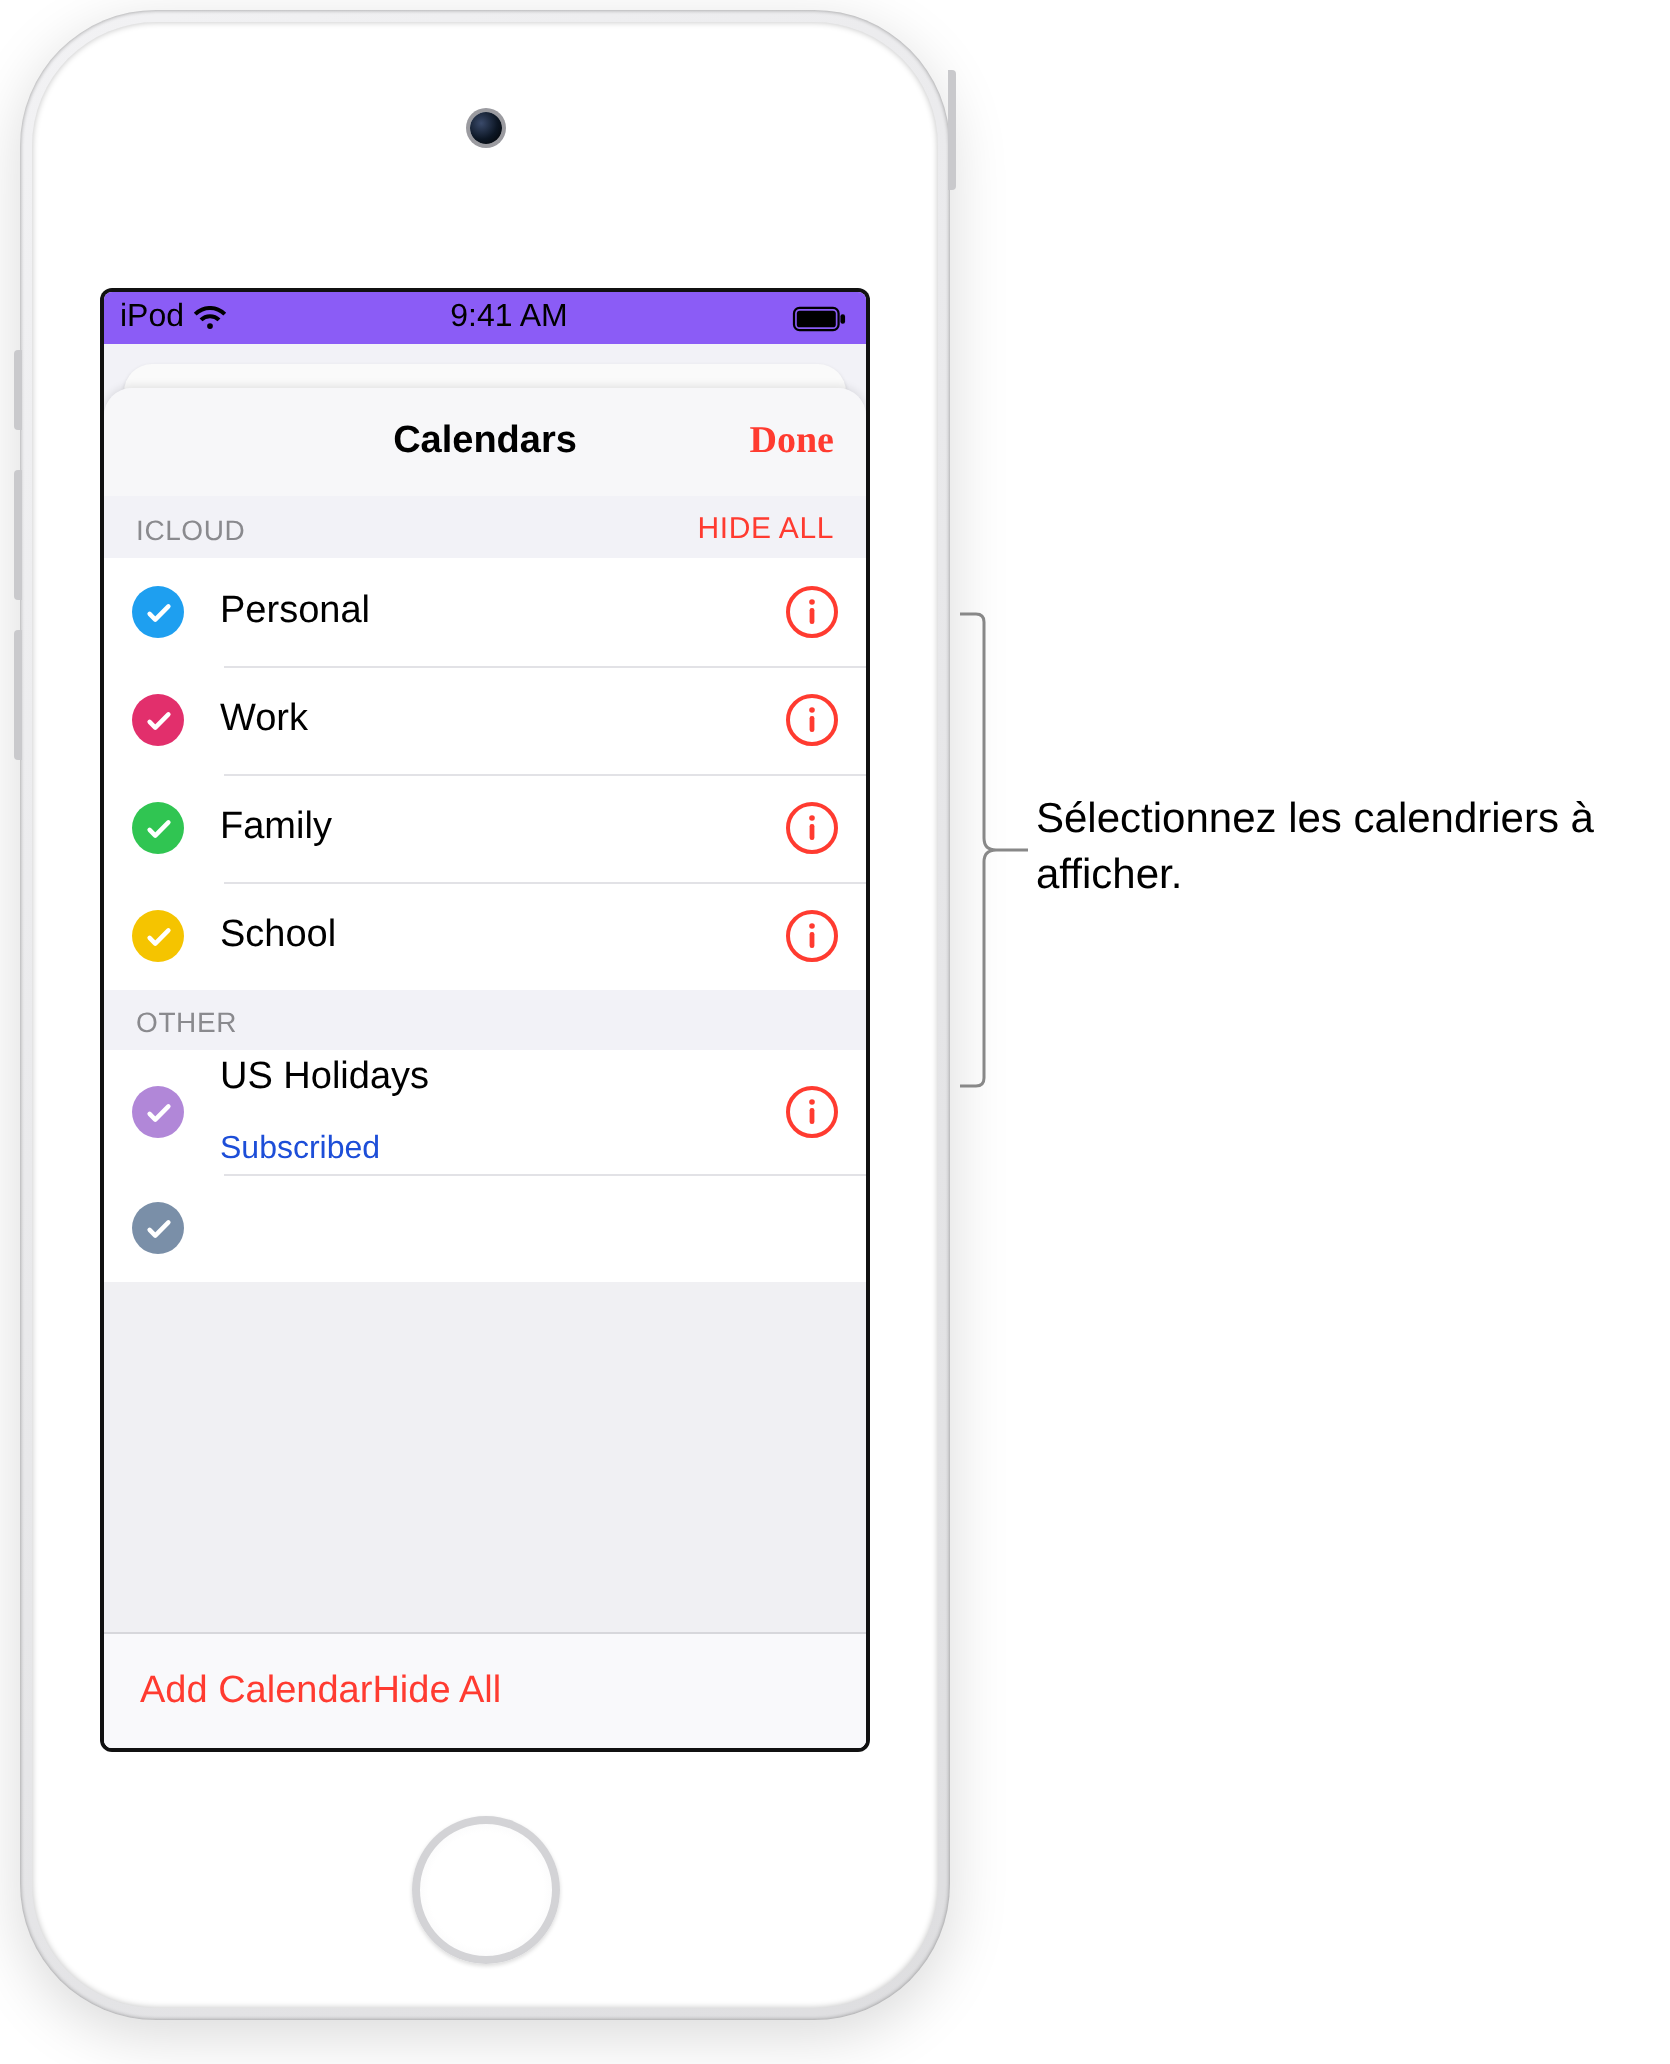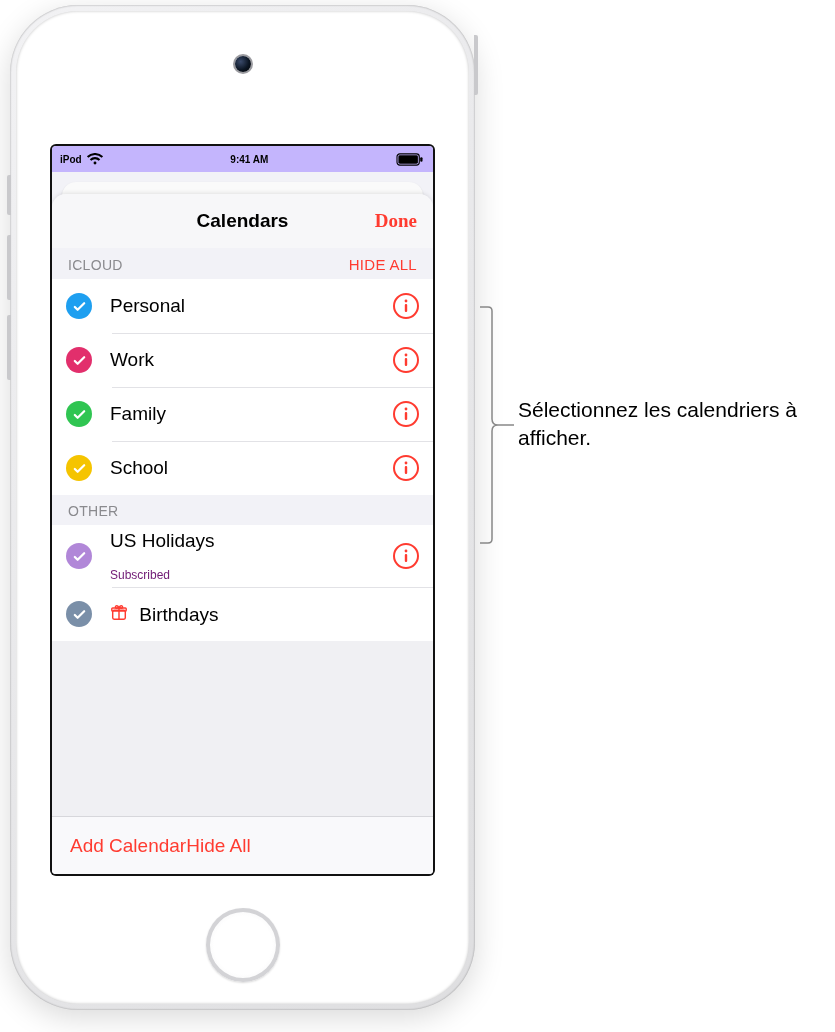--- a/index.html
+++ b/index.html
@@ -65,26 +65,26 @@
   }
   .screen-content {
     width: 100%; height: 100%;
     background: #f2f2f7;
     display: flex;
     flex-direction: column;
   }
   
   .status-bar {
     height: 26px;
-    background: #c4b5fd;
+    background: #8b5cf6;
     display: flex;
     justify-content: space-between;
     align-items: center;
-    font-size: 10px;
-    font-weight: 700;
+    font-size: 16px;
+    font-weight: 400;
     padding: 0 8px;
     color: #000;
   }
   .status-left { display: flex; align-items: center; gap: 4px; }
   .status-right { display: flex; align-items: center; gap: 4px; }
   .wifi-icon svg, .battery-icon svg { display: block; }
   
   .backdrop-card {
     height: 20px;
     margin: 10px 10px 0 10px;
@@ -157,21 +157,21 @@
     border-radius: 50%;
     display: flex;
     align-items: center;
     justify-content: center;
     margin-right: 18px;
     flex-shrink: 0;
   }
   .check svg { width: 15px; height: 15px; }
   .row-label-wrap { flex: 1; display: flex; flex-direction: column; justify-content: center; }
   .row-label { font-size: 19px; color: #000; }
-  .row-sub { font-size: 12px; color: #701a75; margin-top: 16px; }
+  .row-sub { font-size: 16px; color: #1d4ed8; margin-top: 16px; }
   .info-btn {
     width: 26px; height: 26px;
     border: 2px solid #ff3b30;
     border-radius: 50%;
     display: flex; align-items: center; justify-content: center;
     color: #ff3b30;
     font-weight: 600;
     cursor: pointer;
     flex-shrink: 0;
   }
@@ -364,33 +364,20 @@
                     <rect x="2.8" y="5" width="2.4" height="8" rx="1.1" fill="#ff3b30"></rect>
                   </svg>
               </span>
             </div>
             <div class="row">
               <span class="check" style="background:#7a8fa8">
                 <svg viewBox="0 0 16 16">
                     <path d="M3 8.5l3 3 7-7" stroke="#fff" stroke-width="2.4" fill="none" stroke-linecap="round" stroke-linejoin="round"></path>
                   </svg>
               </span>
-              <div class="row-label-wrap">
-                <span class="row-label">
-                  <span class="gift-icon">
-                    <svg viewBox="0 0 20 20" fill="none" stroke="#ff3b30" stroke-width="1.6">
-                        <rect x="3" y="8" width="14" height="10" rx="1.5"></rect>
-                        <rect x="2" y="5.5" width="16" height="3.5" rx="1"></rect>
-                        <path d="M10 5.5v12.5"></path>
-                        <path d="M10 5.5c-1-3-4-3-4-1s2 1 4 1zm0 0c1-3 4-3 4-1s-2 1-4 1z"></path>
-                      </svg>
-                  </span>
-                  <span>Birthdays</span>
-                </span>
-              </div>
             </div>
           </div>
 
           <div class="spacer"></div>
 
           <div class="footer-bar">
             <span class="footer-btn">Add Calendar</span>
             <span class="footer-btn">Hide All</span>
           </div>
         </div>

